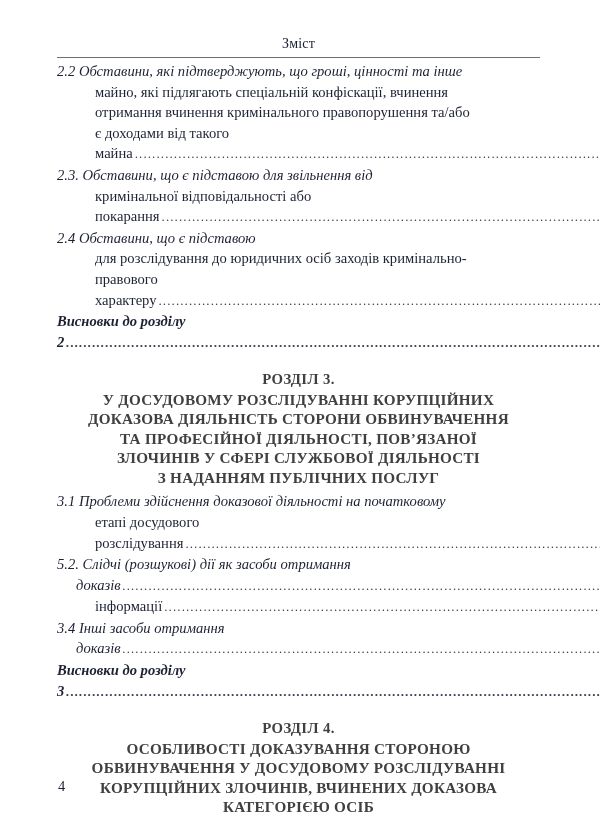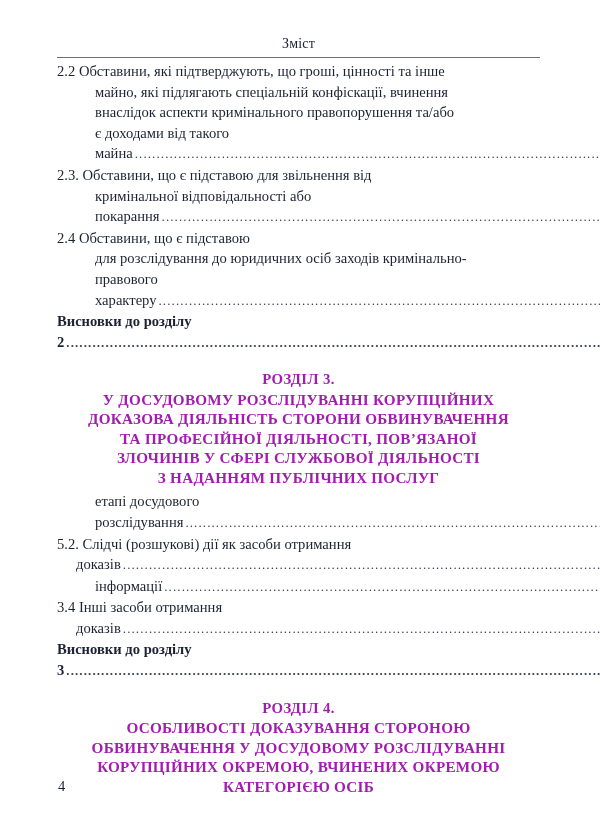--- a/index.html
+++ b/index.html
@@ -93,30 +93,31 @@
   
   .cont-line {
     display: block;
     padding-left: 19px;
     text-indent: 0;
   }
 
   
   .first-line {
     display: block;
+    font-style: italic;
   }
 
   
   .part-heading {
     text-align: center;
     font-weight: bold;
     font-size: 14.8px;
     line-height: 19.5px;
     letter-spacing: 0.25px;
-    color: #a21caf;
+    color: #404040;
     margin: 0;
   }
   .part-heading .num-line {
     display: block;
     letter-spacing: 0.4px;
   }
   .part-heading .title-line {
     display: block;
     font-size: 15.2px;
   }
@@ -139,21 +140,21 @@
 <div class="page">
 
   <div class="running-head">Зміст</div>
 
   <div class="head-rule"></div>
 
   <div class="content" id="toc-list">
       <div class="toc-entry">
         <span class="first-line">2.2 Обставини, які підтверджують, що гроші, цінності та інше</span>
         <span class="cont-line">майно, які підлягають спеціальній конфіскації, вчинення</span>
-        <span class="cont-line">внаслідок аспекти кримінального правопорушення та/або</span>
+        <span class="cont-line">отримання вчинення кримінального правопорушення та/або</span>
         <span class="leader-row cont-line"><span class="lbl">є доходами від такого майна</span><span class="dots">................................................................................................................................................................</span></span>
       </div>
       <div class="toc-entry">
         <span class="first-line">2.3. Обставини, що є підставою для звільнення від</span>
         <span class="leader-row cont-line"><span class="lbl">кримінальної відповідальності або покарання</span><span class="dots">................................................................................................................................................................</span></span>
       </div>
       <div class="toc-entry">
         <span class="first-line">2.4 Обставини, що є підставою</span>
         <span class="cont-line">для розслідування до юридичних осіб заходів кримінально-</span>
         <span class="leader-row cont-line"><span class="lbl">правового характеру</span><span class="dots">................................................................................................................................................................</span></span>
@@ -165,39 +166,40 @@
       <div class="part-heading">
         <span class="num-line">РОЗДІЛ 3.</span>
         <span class="title-line">У ДОСУДОВОМУ РОЗСЛІДУВАННІ КОРУПЦІЙНИХ</span>
         <span class="title-line">ДОКАЗОВА ДІЯЛЬНІСТЬ СТОРОНИ ОБВИНУВАЧЕННЯ</span>
         <span class="title-line">ТА ПРОФЕСІЙНОЇ ДІЯЛЬНОСТІ, ПОВ’ЯЗАНОЇ</span>
         <span class="title-line">ЗЛОЧИНІВ У СФЕРІ СЛУЖБОВОЇ ДІЯЛЬНОСТІ</span>
         <span class="title-line">З НАДАННЯМ ПУБЛІЧНИХ ПОСЛУГ</span>
       </div>
       <div class="gap-after-part"></div>
       <div class="toc-entry">
+        <span class="first-line">3.1 Проблеми здійснення доказової діяльності на початковому</span>
         <span class="leader-row cont-line"><span class="lbl">етапі досудового розслідування</span><span class="dots">................................................................................................................................................................</span></span>
       </div>
       <div class="toc-entry">
         <span class="leader-row first-line"><span class="lbl">5.2. Слідчі (розшукові) дії як засоби отримання доказів</span><span class="dots">................................................................................................................................................................</span></span>
       </div>
       <div class="toc-entry">
         <span class="leader-row cont-line"><span class="lbl">інформації</span><span class="dots">................................................................................................................................................................</span></span>
       </div>
       <div class="toc-entry">
         <span class="leader-row first-line"><span class="lbl">3.4 Інші засоби отримання доказів</span><span class="dots">................................................................................................................................................................</span></span>
       </div>
       <div class="toc-entry bold">
         <span class="leader-row first-line"><span class="lbl">Висновки до розділу 3</span><span class="dots">................................................................................................................................................................</span></span>
       </div>
       <div class="gap-before-part"></div>
       <div class="part-heading">
         <span class="num-line">РОЗДІЛ 4.</span>
         <span class="title-line">ОСОБЛИВОСТІ ДОКАЗУВАННЯ СТОРОНОЮ</span>
         <span class="title-line">ОБВИНУВАЧЕННЯ У ДОСУДОВОМУ РОЗСЛІДУВАННІ</span>
-        <span class="title-line">КОРУПЦІЙНИХ ОКРЕМОЮ, ВЧИНЕНИХ ОКРЕМОЮ</span>
+        <span class="title-line">КОРУПЦІЙНИХ ЗЛОЧИНІВ, ВЧИНЕНИХ ДОКАЗОВА</span>
         <span class="title-line">КАТЕГОРІЄЮ ОСІБ</span>
       </div>
     </div>
 
   <div class="folio">4</div>
 
 </div>
 
 </body></html>

